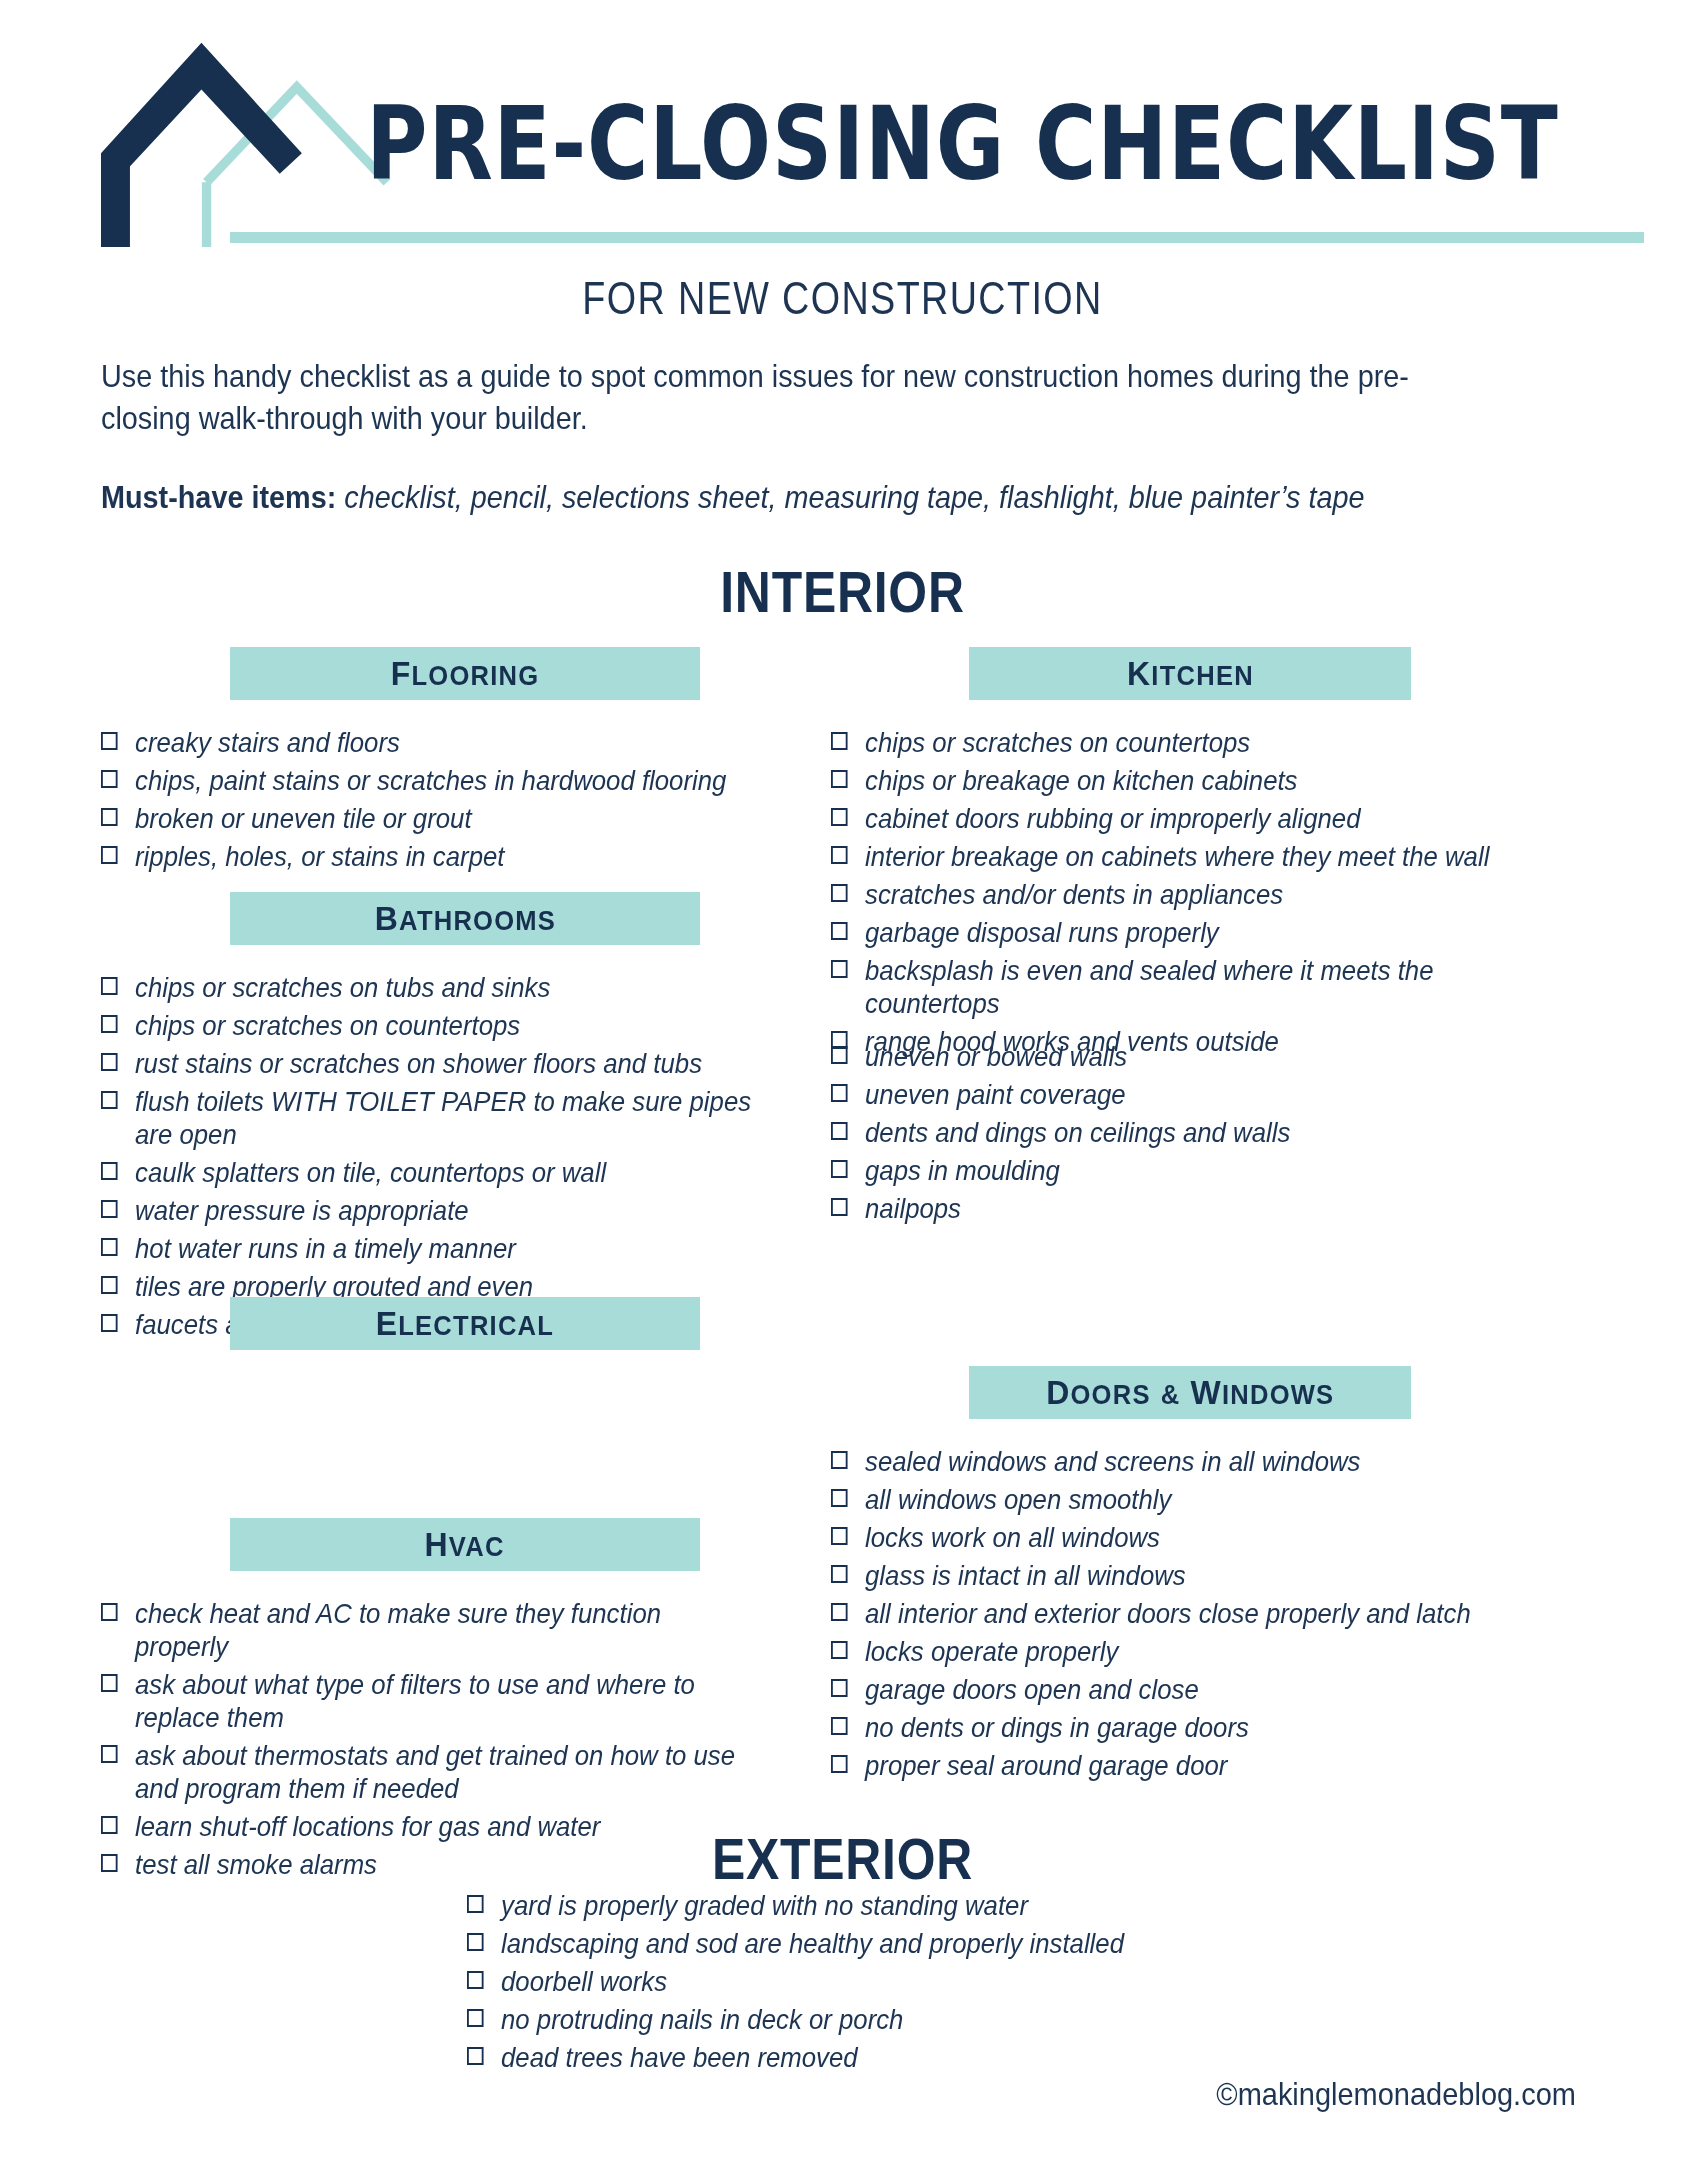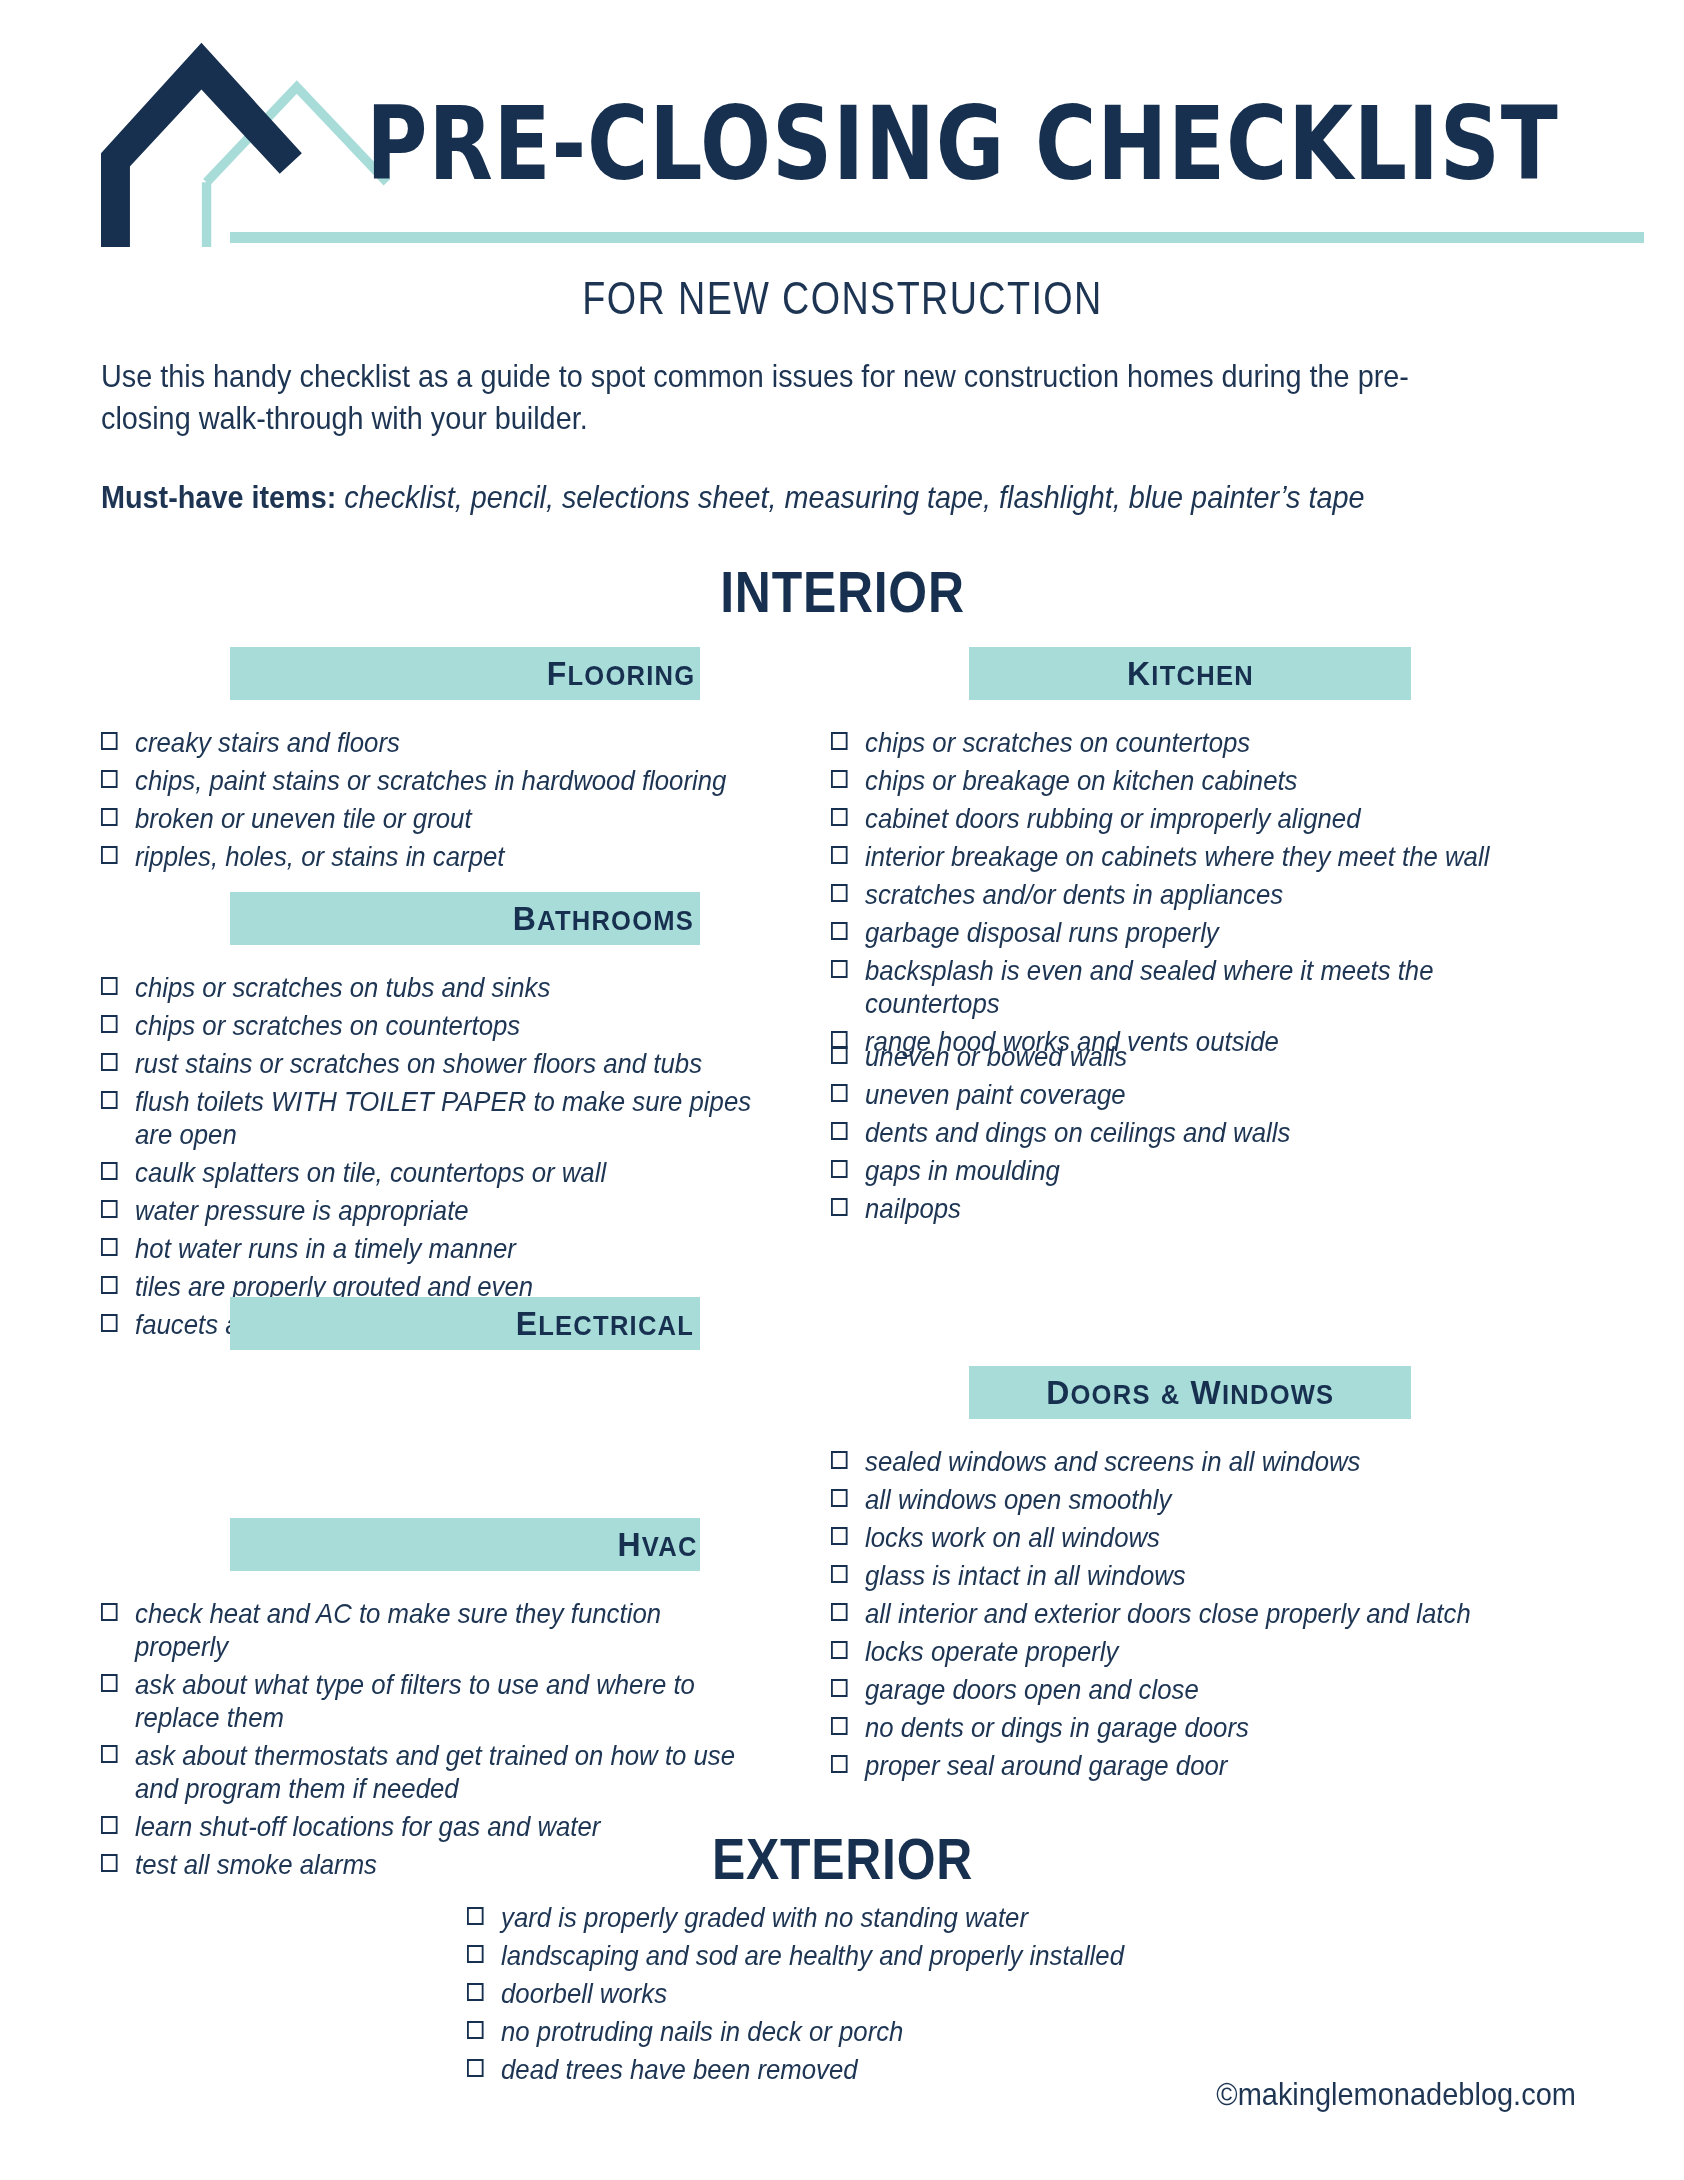--- a/index.html
+++ b/index.html
@@ -126,21 +126,21 @@
 
   .section { position: absolute; width: 100%; }
 
   .sec-bar {
     background: #a8dcd9;
     height: 53px;
     line-height: 53px;
     text-align: center;
     margin: 0 auto;
   }
-  .sec-bar-left  { width: 470px; margin-left: 129px; text-align: right; }
+  .sec-bar-left  { width: 470px; margin-left: 129px; }
   .sec-bar-right { width: 442px; margin-left: 138px; }
   .sec-bar-title {
     font-size: 34px;
     font-weight: 700;
     letter-spacing: 1.3px;
     color: #17304f;
     display: inline-block;
     transform: scaleX(0.94);
   }
   .sec-bar-title .sc { font-size: 0.80em; }
@@ -172,21 +172,21 @@
     box-sizing: border-box;
   }
 
   
   .exterior-block {
     position: absolute;
     left: 467px;
     top: 1889px;
     width: 767px;
   }
-  .exterior-block ul.items { margin-top: 12px; }
+  .exterior-block ul.items { margin-top: 0; }
 
   
   .footer {
     position: absolute;
     right: 109px;
     top: 2076px;
     font-size: 31.5px;
     color: #1d3553;
     transform: scaleX(0.92);
     transform-origin: right top;

